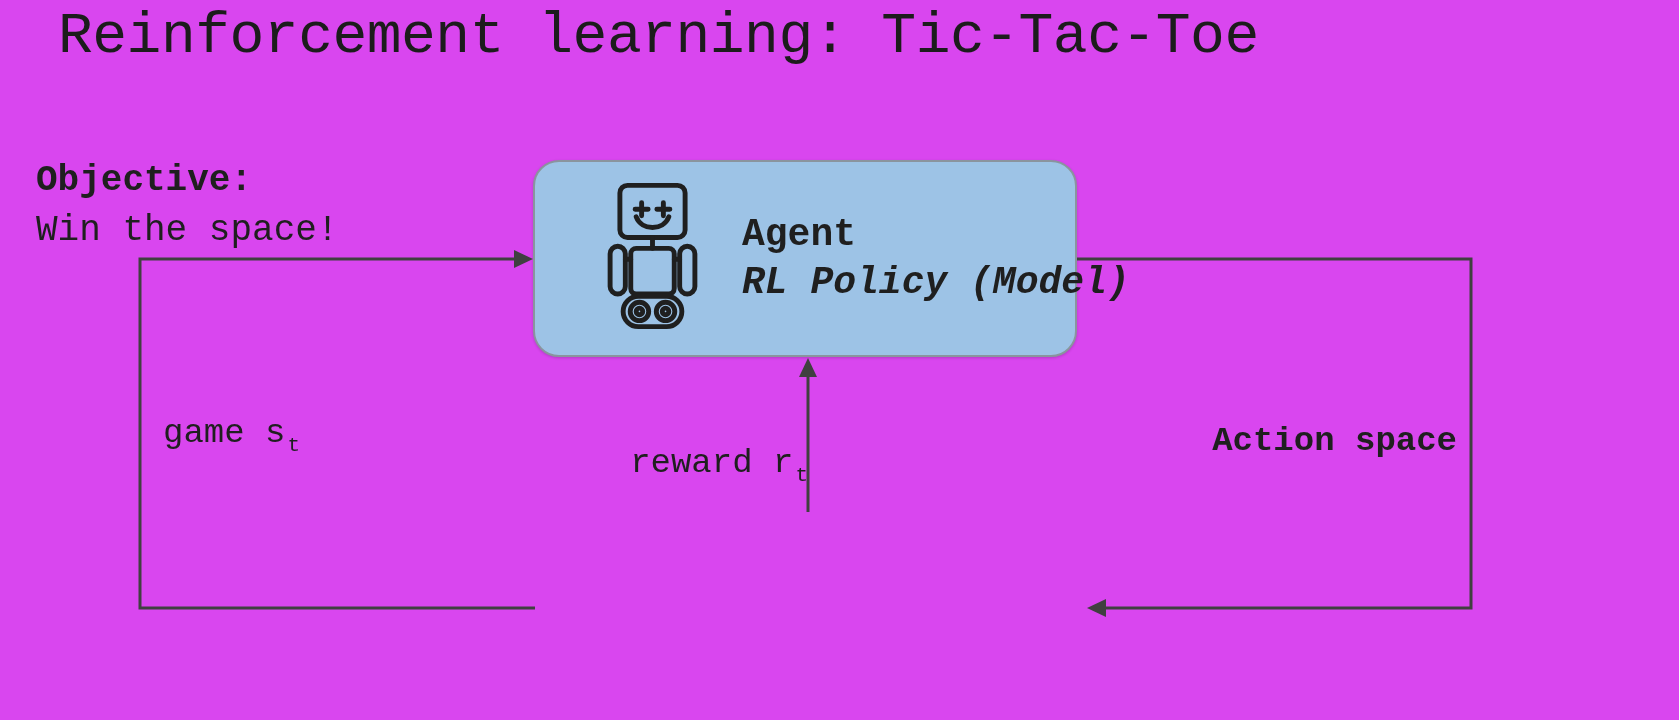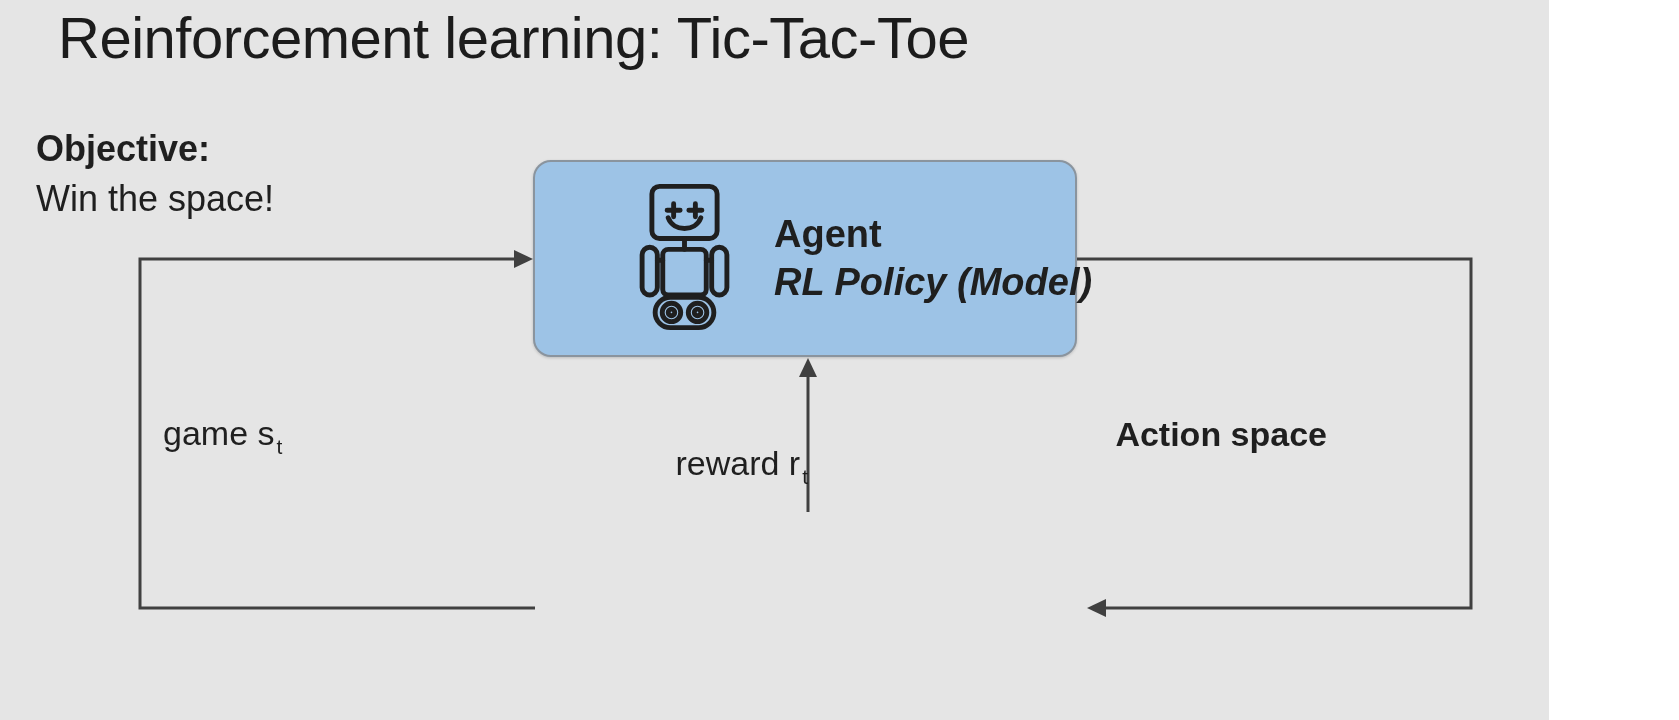--- a/index.html
+++ b/index.html
@@ -1,43 +1,43 @@
 <!DOCTYPE html>
 <html><head>
 <meta charset="utf-8">
 <style>
   html,body{margin:0;padding:0;background:#ffffff;}
   .canvas{
-    position:relative;width:1549px;height:720px;background:#e5e5e5;
-    font-family:Liberation Sans, sans-serif;color:#1f1f1f;overflow:hidden;
+    position:relative;width:1679px;height:720px;background:#d946ef;
+    font-family:Liberation Mono, monospace;color:#1f1f1f;overflow:hidden;
   }
   .title{
     position:absolute;left:58px;top:4px;font-size:58px;font-weight:400;
     letter-spacing:-0.5px;color:#1c1c1c;white-space:nowrap;
   }
-  .objective{position:absolute;left:36px;top:124px;font-size:36px;line-height:1.38;}
+  .objective{position:absolute;left:36px;top:156px;font-size:36px;line-height:1.38;}
   .objective .heading{font-weight:700;}
   .box{
-    position:absolute;border-radius:18px;border:2px solid #8a949e;
+    position:absolute;border-radius:26px;border:2px solid #8a949e;
     box-shadow:0 1px 3px rgba(0,0,0,0.18);
-    display:flex;align-items:center;box-sizing:border-box;padding-left:32px;
+    display:flex;align-items:center;box-sizing:border-box;
   }
   .agent-box{left:533px;top:160px;width:544px;height:197px;}
   .env-box{left:530px;top:513px;width:553px;height:188px;}
   .box .icon-slot{flex:0 0 auto;}
   .agent-box .icon-slot{margin-left:70px;}
   .env-box .icon-slot{margin-left:38px;}
   .box .box-text{margin-left:42px;font-size:38px;font-weight:700;line-height:1.26;white-space:nowrap;}
   .box .box-subtitle{font-style:italic;text-align:center;}
   .edge-label{position:absolute;font-size:34px;white-space:nowrap;}
   .sub{font-size:21px;vertical-align:-9px;margin-left:2px;}
   .state-label{left:163px;top:414px;}
   .reward-label{left:588px;top:444px;width:220px;text-align:right;}
   .action-label{right:222px;top:412px;text-align:right;line-height:1.3;}
-  .action-label .heading{font-weight:700;}
+  .action-label .heading{font-weight:700;margin-top:7px;}
   .arrows{position:absolute;left:0;top:0;pointer-events:none;}
 </style>
 </head>
 <body>
 
 <div class="canvas">
 
   <div class="title">Reinforcement learning: Tic-Tac-Toe</div>
 
   <div class="objective">

